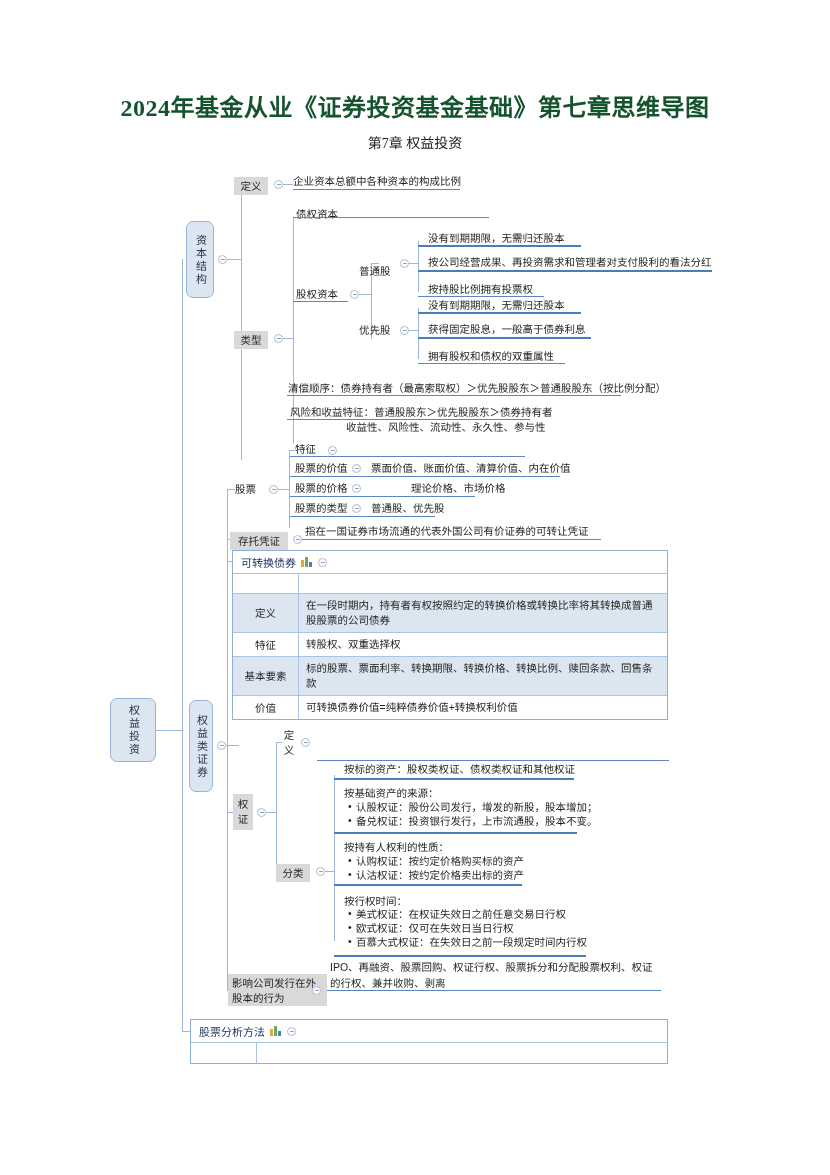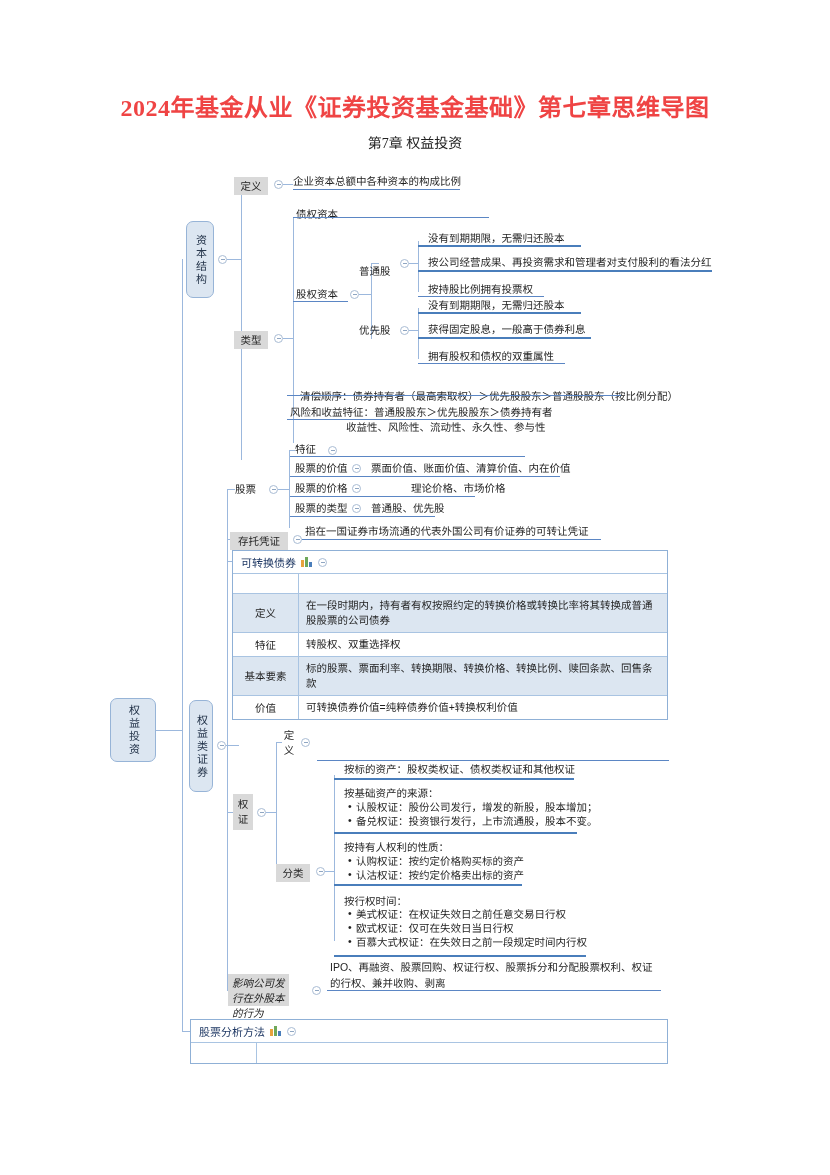--- a/index.html
+++ b/index.html
@@ -8,21 +8,21 @@
     width:830px;height:1175px;background:#ffffff;
     font-family:"Liberation Sans","DejaVu Sans",sans-serif;
     color:#1a1a1a;position:relative;overflow:hidden;
   }
   .page{position:relative;width:830px;height:1175px;}
 
   
   .doc-title{
     position:absolute;left:0;top:88px;width:830px;text-align:center;
     font-family:"Liberation Serif","DejaVu Serif",serif;
-    font-size:24px;font-weight:bold;color:#ef4444;letter-spacing:.5px;
+    font-size:24px;font-weight:bold;color:#14532d;letter-spacing:.5px;
   }
   .doc-sub{
     position:absolute;left:0;top:132px;width:830px;text-align:center;
     font-family:"Liberation Serif","DejaVu Serif",serif;
     font-size:14px;color:#222;
   }
   .txt{
     position:absolute;font-size:10.5px;line-height:14px;color:#1f1f1f;
     white-space:nowrap;
   }
@@ -157,21 +157,21 @@
 
   <div class="txt" style="left:428px;top:298px;">没有到期期限，无需归还股本</div>
   <div class="rule thick" style="left:418px;top:312px;width:163px;"></div>
 
   <div class="txt" style="left:428px;top:322px;">获得固定股息，一般高于债券利息</div>
   <div class="rule thick" style="left:418px;top:337px;width:173px;"></div>
 
   <div class="txt" style="left:428px;top:349px;">拥有股权和债权的双重属性</div>
   <div class="rule" style="left:418px;top:363px;width:147px;"></div>
 
-  <div class="txt" style="left:300px;top:381px;margin-top:8px;">清偿顺序：债券持有者（最高索取权）＞优先股股东＞普通股股东（按比例分配）</div>
+  <div class="txt" style="left:288px;top:381px;">清偿顺序：债券持有者（最高索取权）＞优先股股东＞普通股股东（按比例分配）</div>
   <div class="rule" style="left:287px;top:395px;width:334px;"></div>
 
   <div class="txt" style="left:290px;top:405px;">风险和收益特征：普通股股东＞优先股股东＞债券持有者</div>
   <div class="rule" style="left:287px;top:419px;width:243px;"></div>
 
   <div class="vchip round" style="left:189px;top:700px;width:24px;height:92px;">权益类证券</div>
   <div class="tog" style="left:217px;top:741px;"></div>
   <div class="hline" style="left:226px;top:745px;width:13px;"></div>
   <div class="vline" style="left:227px;top:489px;height:501px;"></div>
 
@@ -281,21 +281,21 @@
 
   <div class="txt" style="left:344px;top:894px;">按行权时间：</div>
   <ul class="bl txt" style="left:348px;top:907px;">
     <li>美式权证：在权证失效日之前任意交易日行权</li>
     <li>欧式权证：仅可在失效日当日行权</li>
     <li>百慕大式权证：在失效日之前一段规定时间内行权</li>
   </ul>
   <div class="rule thick" style="left:334px;top:955px;width:252px;"></div>
 
   <div class="hline" style="left:227px;top:990px;width:6px;"></div>
-  <div class="chip wrap" style="left:228px;top:974px;width:61px;height:32px;padding:2px 4px;line-height:15px;font-style:italic;">影响公司发行在外股本的行为</div>
+  <div class="chip wrap" style="left:228px;top:974px;width:99px;height:32px;padding:2px 4px;line-height:15px;">影响公司发行在外股本的行为</div>
   <div class="tog" style="left:312px;top:986px;"></div>
   <div class="txt wrap" style="left:330px;top:959px;width:330px;line-height:16px;">IPO、再融资、股票回购、权证行权、股票拆分和分配股票权利、权证的行权、兼并收购、剥离</div>
   <div class="rule" style="left:327px;top:990px;width:334px;"></div>
 
   <div class="hline" style="left:182px;top:1031px;width:8px;"></div>
   <div class="tbl" style="left:190px;top:1019px;width:478px;">
     <div class="trow hdr" style="border-bottom:1px solid #a9c4e2;">
       <div class="hdr-cell">
         <span>股票分析方法</span>
         <span class="chart-ico" style="position:relative;display:inline-block;">

